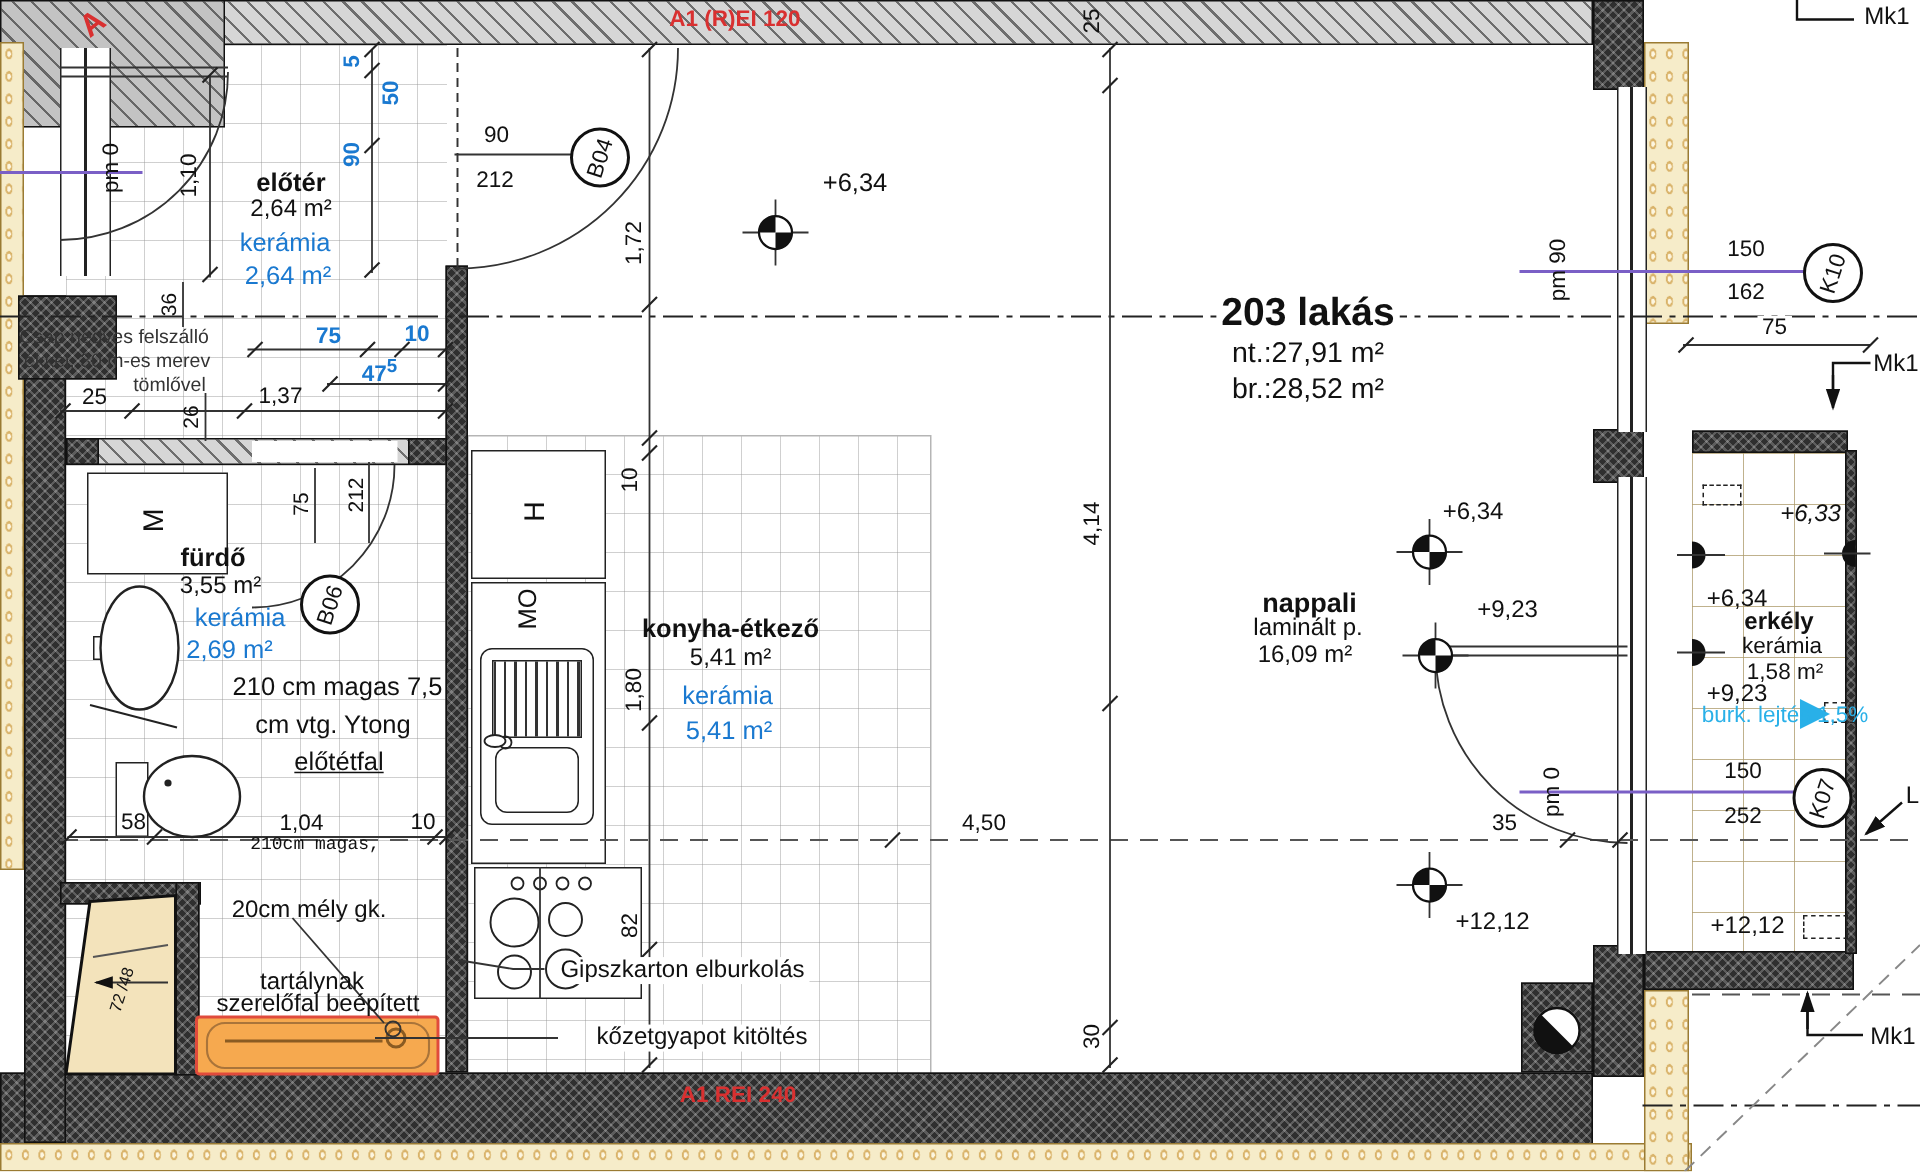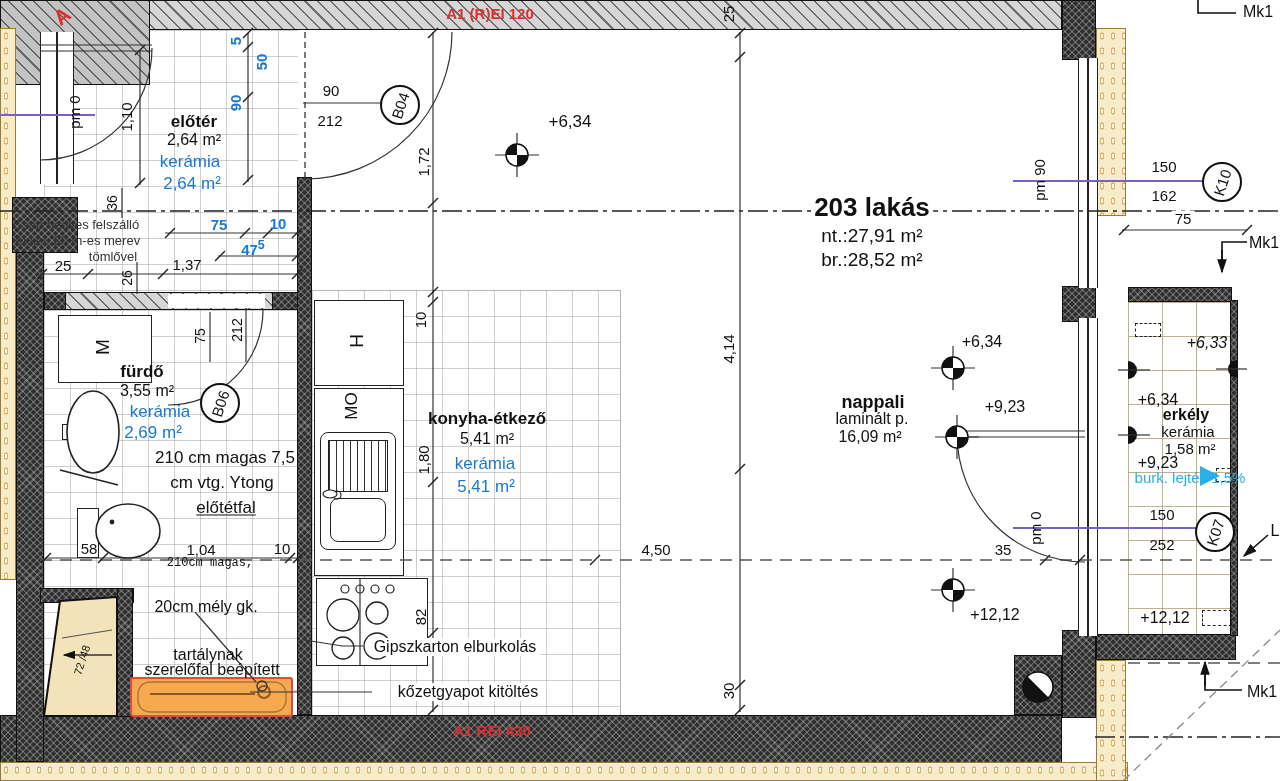--- a/index.html
+++ b/index.html
@@ -290,21 +290,21 @@
       <polyline class="thk" points="1198,0 1198,13 1236,13"></polyline>
       <polyline class="thk" points="1247,242 1222,242 1222,266"></polyline>
       <line class="thk" x1="1222" y1="250" x2="1222" y2="272" marker-end="url(#ah)"></line>
       <polyline class="thk" points="1242,690 1205,690 1205,668"></polyline>
       <line class="thk" x1="1205" y1="686" x2="1205" y2="662" marker-end="url(#ah)"></line>
       <line class="thk" x1="1268" y1="535" x2="1244" y2="556" marker-end="url(#ah)"></line>
     </g>
   </svg>
 
   <div class="lbl b red" style="left:490px;top:14px;font-size:15px;">A1 (R)EI 120</div>
-  <div class="lbl b red" style="left:492px;top:731px;font-size:15px;z-index:7;">A1 REI 430</div>
+  <div class="lbl b red" style="left:492px;top:731px;font-size:15px;z-index:7;">A1 REI 240</div>
   <div class="lbl b red" style="left:62px;top:16px;font-size:21px;transform:translate(-50%,-50%) rotate(-38deg);">A</div>
 
   <div class="lbl b halo" style="left:872px;top:208px;font-size:26px;">203 lakás</div>
   <div class="lbl" style="left:872px;top:236px;font-size:19px;">nt.:27,91 m²</div>
   <div class="lbl" style="left:872px;top:260px;font-size:19px;">br.:28,52 m²</div>
 
   <div class="lbl b" style="left:194px;top:122px;font-size:17px;">előtér</div>
   <div class="lbl" style="left:194px;top:140px;">2,64 m²</div>
   <div class="lbl blu" style="left:190px;top:162px;font-size:17px;">kerámia</div>
   <div class="lbl blu" style="left:192px;top:184px;font-size:17px;">2,64 m²</div>

